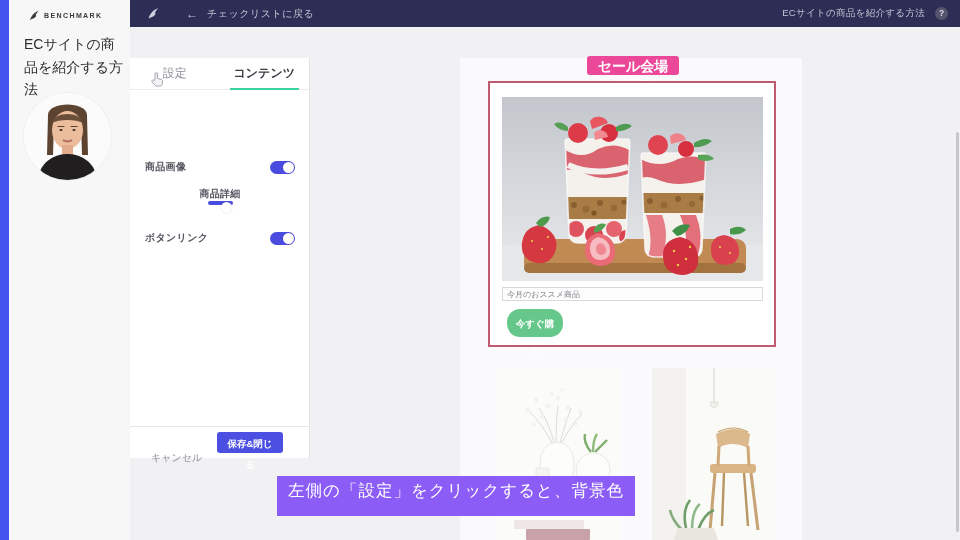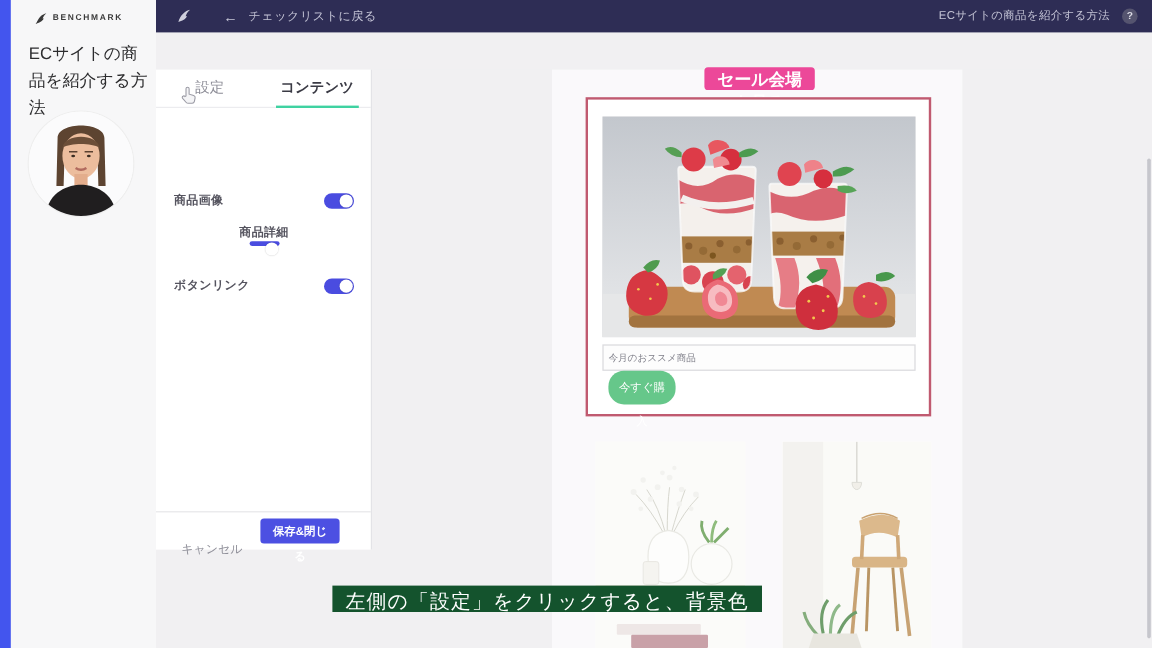--- a/index.html
+++ b/index.html
@@ -49,31 +49,31 @@
   .save-btn{margin-left:auto;margin-right:26px;width:66px;height:21px;background:#4c50e2;border:none;border-radius:3px;
             color:#fff;font-size:9.5px;font-weight:bold;text-align:center;line-height:21px;cursor:pointer;font-family:inherit;}
 
   
   .preview{position:absolute;left:311px;top:58px;width:649px;height:482px;background:#f1f0f2;}
   .email-canvas{position:absolute;left:149px;top:0;width:342px;height:482px;background:#faf9fb;}
   .sale-btn{position:absolute;left:276px;top:-2px;width:92px;height:19px;background:#ec4899;border:none;border-radius:3px;
             color:#fff;font-size:14px;font-weight:bold;line-height:19px;text-align:center;cursor:pointer;font-family:inherit;}
   .product-block{position:absolute;left:177px;top:23px;width:288px;height:266px;background:#fff;border:2px solid #c05a70;box-sizing:border-box;}
   .product-photo{position:absolute;left:12px;top:14px;width:261px;height:184px;background:#d4d6da;overflow:hidden;}
-  .caption-input{position:absolute;left:12px;top:204px;width:261px;height:22px;box-sizing:border-box;border:1px solid #d9d9dd;
+  .caption-input{position:absolute;left:12px;top:204px;width:261px;height:14px;box-sizing:border-box;border:1px solid #d9d9dd;
                  background:#fdfdfd;font-size:8px;color:#7e7e88;padding:0 4px;font-family:inherit;}
   .buy-btn{position:absolute;left:17px;top:226px;width:56px;height:28px;background:#66c78a;border:none;border-radius:13px;
-           color:#fff;font-size:9.5px;font-weight:normal;text-align:center;line-height:28px;cursor:pointer;font-family:inherit;}
+           color:#fff;font-size:9.5px;font-weight:bold;text-align:center;line-height:28px;cursor:pointer;font-family:inherit;}
   .thumb{position:absolute;top:310px;height:172px;background:#fcfcfb;overflow:hidden;}
   .thumb.t1{left:185px;width:125px;}
   .thumb.t2{left:341px;width:124px;}
   .scrollbar{position:absolute;right:1px;top:74px;width:3px;height:400px;background:#c6c6cc;border-radius:2px;}
 
   
-  .caption-bar{position:absolute;left:277px;top:488px;height:22px;background:#14532d;color:#fff;z-index:60;
+  .caption-bar{position:absolute;left:277px;top:476px;height:40px;background:#8b5cf6;color:#fff;z-index:60;
                font-size:16.5px;line-height:29px;padding:0 11px;letter-spacing:1px;white-space:nowrap;}
 </style>
 </head>
 <body>
 
 <div class="stage">
 
   <div class="left-col">
     <div class="blue-strip"></div>
     <div class="brand">

